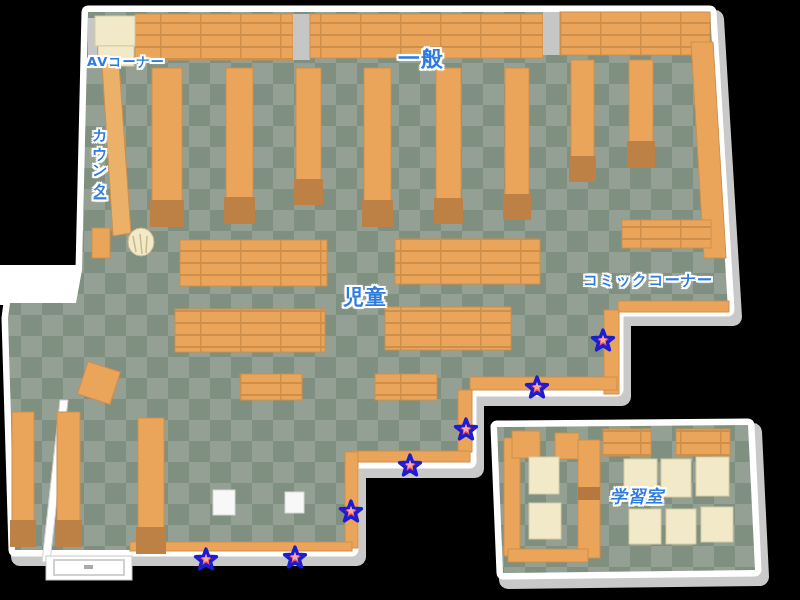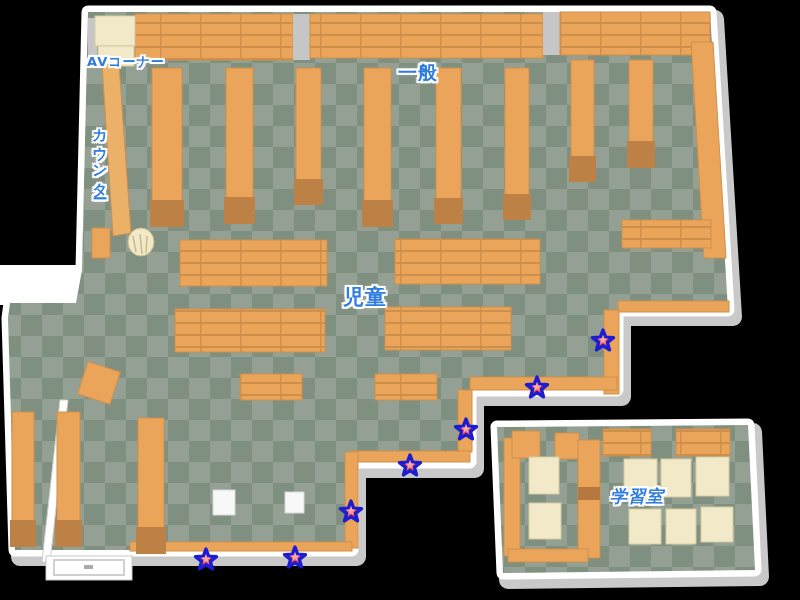--- a/index.html
+++ b/index.html
@@ -174,23 +174,24 @@
       <rect class="cream" x="661" y="459" width="30" height="38"></rect>
       <rect class="cream" x="696" y="457" width="33" height="39"></rect>
       <rect class="cream" x="629" y="509" width="32" height="35"></rect>
       <rect class="cream" x="666" y="509" width="30" height="35"></rect>
       <rect class="cream" x="701" y="507" width="32" height="35"></rect>
       <rect class="shelf" x="508" y="549" width="80" height="13"></rect>
     </g>
   </svg>
 
   <div class="map-label" style="left:87px;top:53px;font-size:13px;">AVコーナー</div>
-  <div class="map-label" style="left:398px;top:60px;font-size:19px;">一般</div>
+  <div class="map-label" style="left:398px;top:44px;font-size:22px;">一般</div>
   <div class="map-label vertical" style="left:90px;top:118px;font-size:15px;">カウンター</div>
   <div class="map-label" style="left:343px;top:283px;font-size:21px;text-align:right;">児童</div>
+  <div class="map-label" style="left:583px;top:271px;font-size:15px;">コミックコーナー</div>
   <div class="map-label" style="left:610px;top:485px;font-size:17px;font-style:italic;">学習室</div>
 
   <div id="markers">
       <div class="star-marker" style="left: 206px; top: 560px;">
         <svg width="30" height="30" viewBox="-15 -15 30 30">
           <path d="M0,-11 L2.7,-3.7 L10.5,-3.4 L4.4,1.4 L6.5,8.9 L0,4.6 L-6.5,8.9 L-4.4,1.4 L-10.5,-3.4 L-2.7,-3.7 Z" fill="#ee4f4f" stroke="#1c1cd2" stroke-width="3.4" stroke-linejoin="round"></path>
           <path d="M0,-11 L2.7,-3.7 L10.5,-3.4 L4.4,1.4 L6.5,8.9 L0,4.6 L-6.5,8.9 L-4.4,1.4 L-10.5,-3.4 L-2.7,-3.7 Z" transform="translate(0,-1) scale(0.45)" fill="#f9a8a8"></path>
         </svg>
       </div>
       <div class="star-marker" style="left: 295px; top: 558px;">

